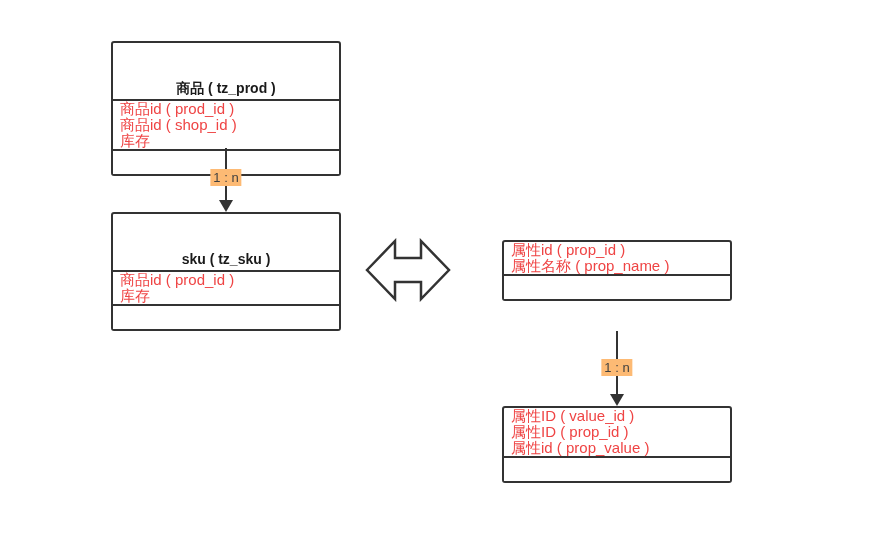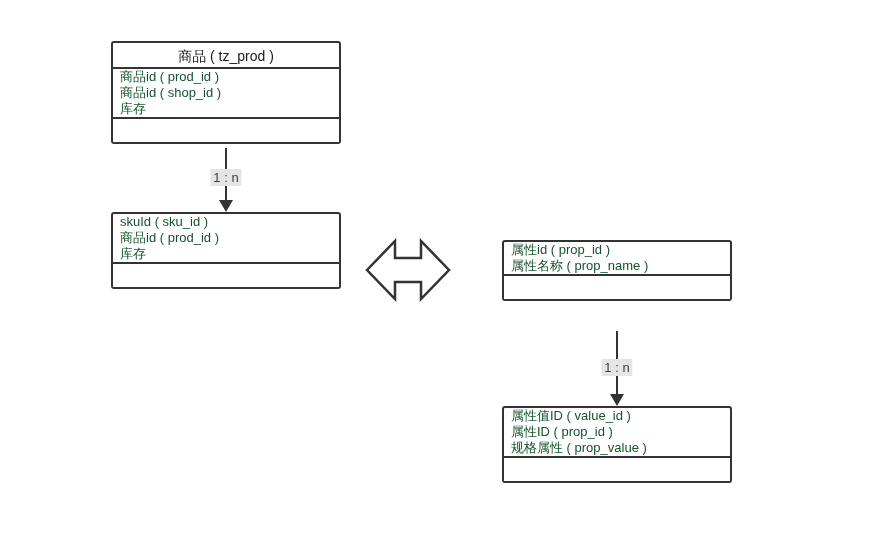--- a/index.html
+++ b/index.html
@@ -15,29 +15,29 @@
   .entity {
     position: absolute;
     width: 230px;
     background: #ffffff;
     border: 2px solid #333333;
     border-radius: 3px;
   }
   .entity-title {
     height: 26px; line-height: 26px;
     text-align: center;
-    font-size: 14px; font-weight: normal;
+    font-size: 14px; font-weight: bold;
     color: #1a1a1a;
     border-bottom: 2px solid #333333;
-    white-space: nowrap; overflow: hidden;
+    white-space: nowrap; overflow: hidden; margin-top: 32px;
   }
   .entity-fields { padding: 0 7px; }
   .field {
-    font-size: 13px; line-height: 16px; height: 16px;
-    color: #14532d; white-space: nowrap; overflow: hidden;
+    font-size: 15px; line-height: 16px; height: 16px;
+    color: #ef4444; white-space: nowrap; overflow: hidden;
   }
   .entity-empty { border-top: 2px solid #333333; height: 25px; background: #ffffff; }
 
   #entity-prod            { left: 111px; top: 41px;  }
   #entity-sku             { left: 111px; top: 212px; }
   #entity-prod-prop       { left: 502px; top: 240px; }
   #entity-prod-prop-value { left: 502px; top: 406px; }
 
   
   .connector { position: absolute; width: 14px; }
@@ -50,21 +50,21 @@
   }
   .connector-arrowhead {
     position: absolute; bottom: 0; left: 0;
     width: 0; height: 0;
     border-left: 7px solid transparent;
     border-right: 7px solid transparent;
     border-top: 12px solid #333333;
   }
   .connector-label {
     position: absolute; left: 50%; transform: translateX(-50%);
-    background: #e5e5e5; padding: 0 3px;
+    background: #fdba74; padding: 0 3px;
     font-size: 13px; line-height: 17px;
     color: #3f3f3f; white-space: nowrap;
   }
   #connector-prod-sku .connector-label        { top: 21px; }
   #connector-prop-prop-value .connector-label { top: 28px; }
 
   
   .double-arrow { position: absolute; left: 365px; top: 238px; width: 86px; height: 64px; }
 </style>
 </head>
@@ -82,22 +82,22 @@
     <div class="entity-empty"></div>
   </div>
 
   <div class="connector" id="connector-prod-sku">
     <div class="connector-line"></div>
     <div class="connector-arrowhead"></div>
     <div class="connector-label">1 : n</div>
   </div>
 
   <div class="entity" id="entity-sku">
+    <div class="entity-title">sku ( tz_sku )</div>
     <div class="entity-fields">
-      <div class="field">skuId ( sku_id )</div>
       <div class="field">商品id ( prod_id )</div>
       <div class="field">库存</div>
     </div>
     <div class="entity-empty"></div>
   </div>
 
   <svg class="double-arrow" viewBox="0 0 86 64">
     <polygon points="2,32 30,3 30,20 56,20 56,3 84,32 56,61 56,44 30,44 30,61" fill="#ffffff" stroke="#333333" stroke-width="2.5" stroke-linejoin="miter"></polygon>
   </svg>
 
@@ -110,20 +110,20 @@
   </div>
 
   <div class="connector" id="connector-prop-prop-value">
     <div class="connector-line"></div>
     <div class="connector-arrowhead"></div>
     <div class="connector-label">1 : n</div>
   </div>
 
   <div class="entity" id="entity-prod-prop-value">
     <div class="entity-fields">
-      <div class="field">属性值ID ( value_id )</div>
+      <div class="field">属性ID ( value_id )</div>
       <div class="field">属性ID ( prop_id )</div>
-      <div class="field">规格属性 ( prop_value )</div>
+      <div class="field">属性id ( prop_value )</div>
     </div>
     <div class="entity-empty"></div>
   </div>
 
 </div>
 
 </body></html>

